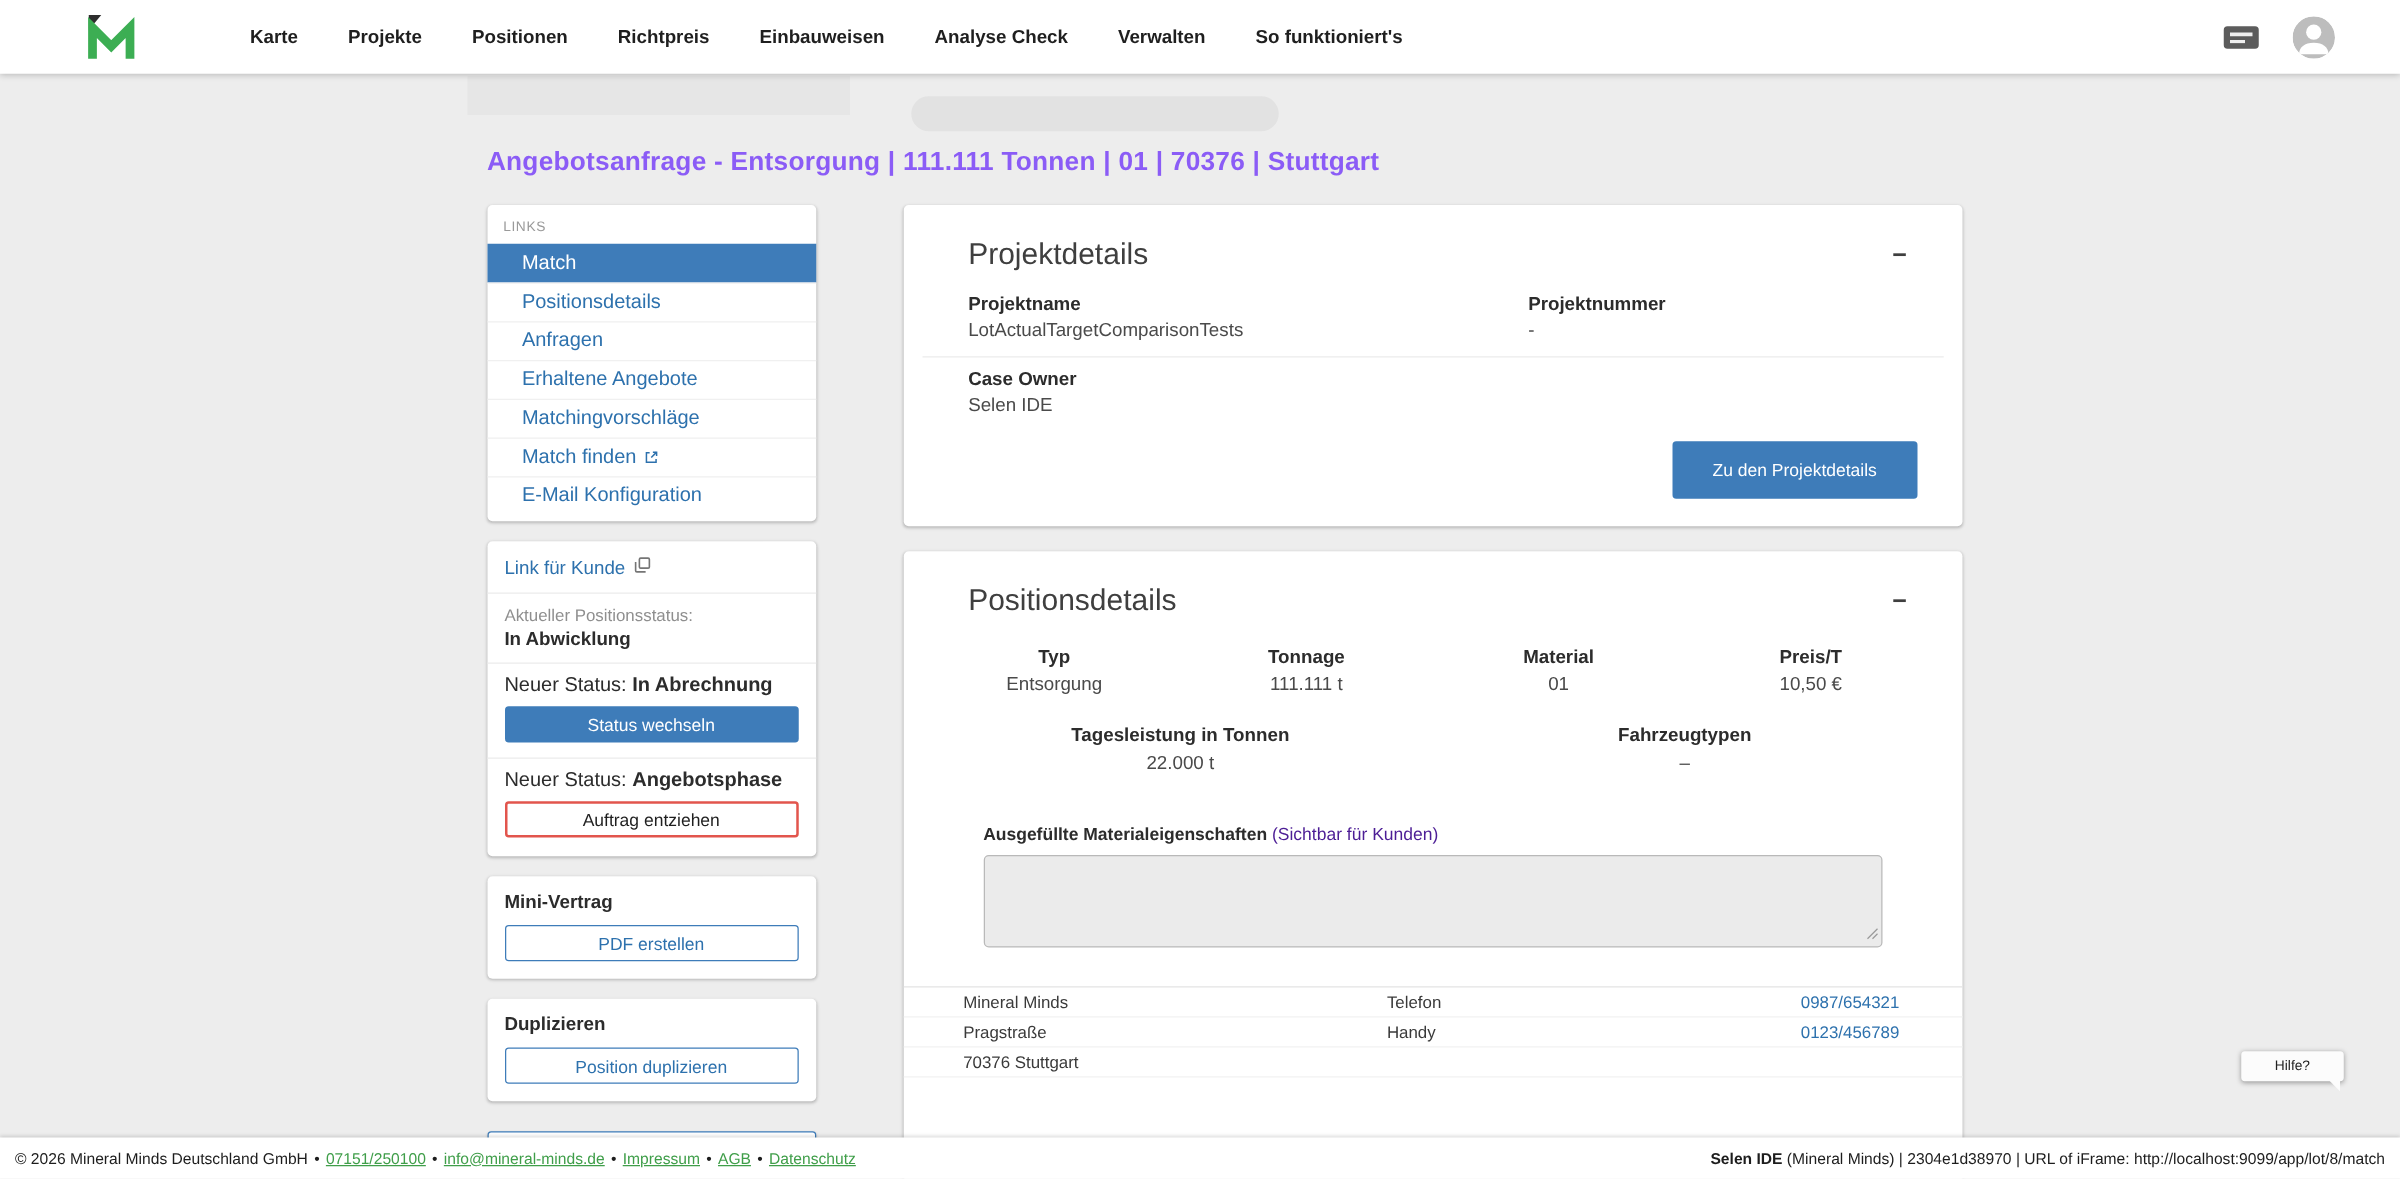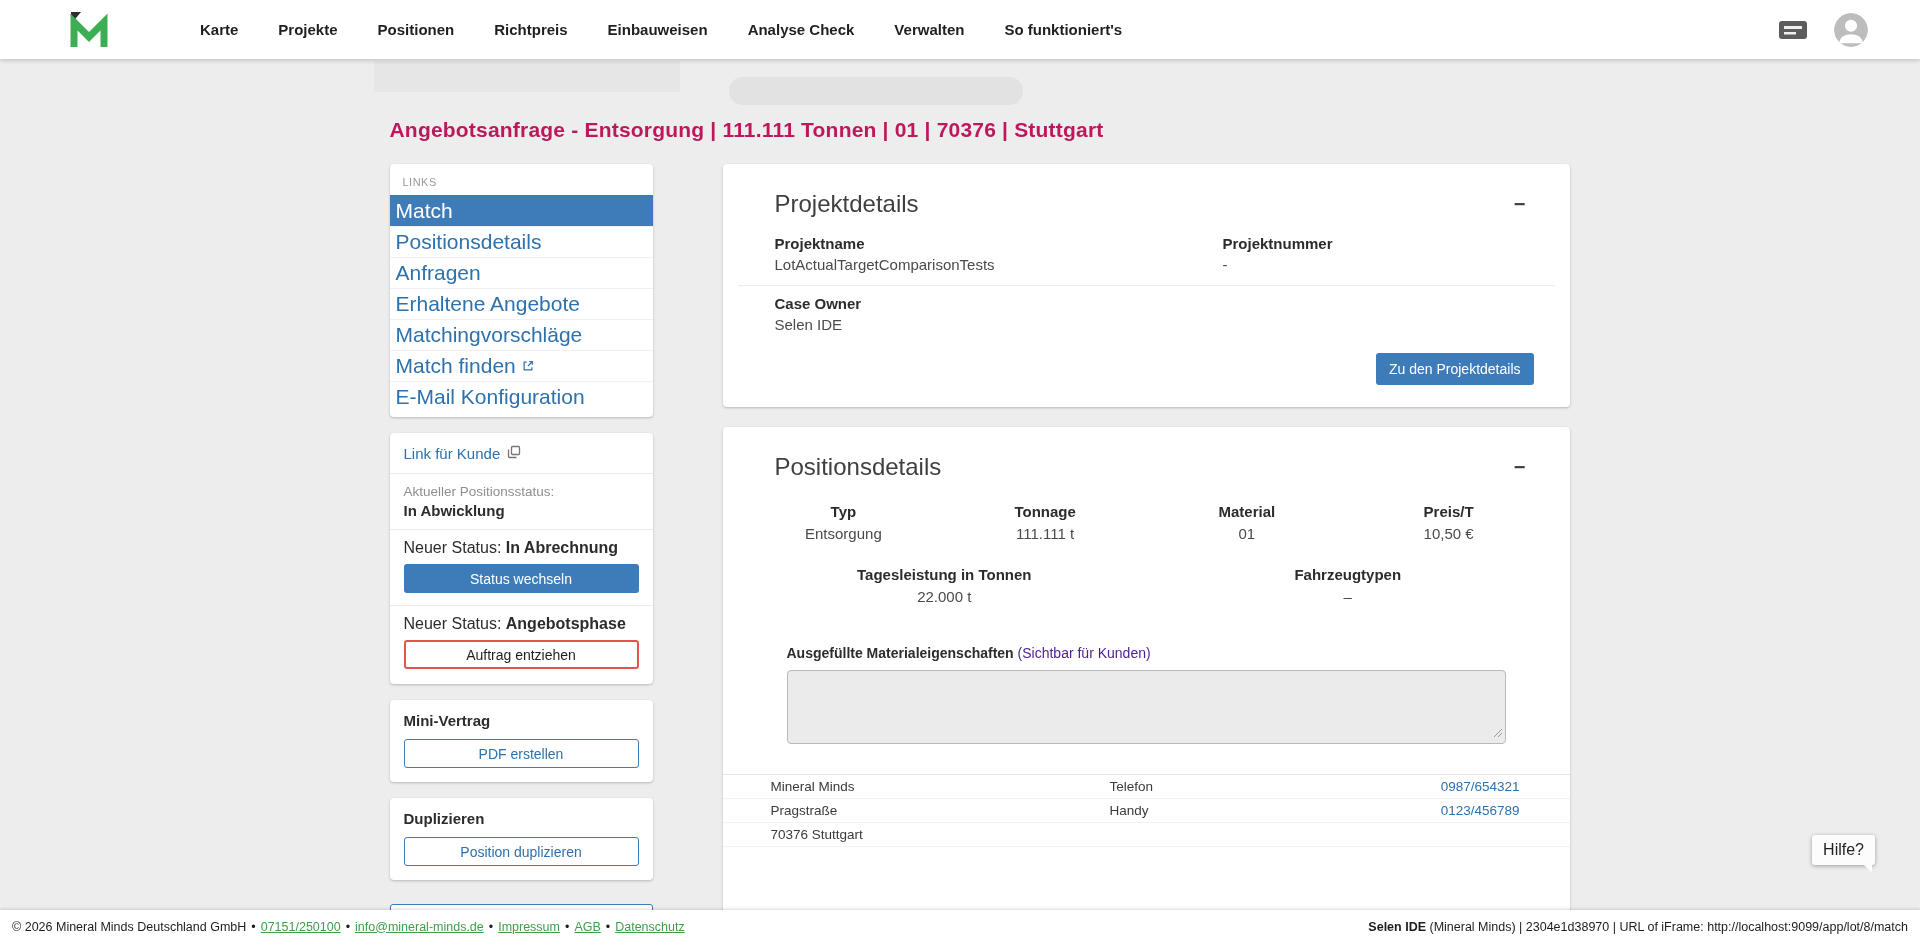--- a/index.html
+++ b/index.html
@@ -30,35 +30,35 @@
     overflow: hidden;
   }
 
   
   .skeleton-a { position: absolute; left: 374px; top: 61px; width: 306px; height: 31px; background: #e6e6e6; }
   .skeleton-b { position: absolute; left: 729px; top: 77px; width: 294px; height: 28px; background: #e2e2e2; border-radius: 14px; }
 
   
   .page { padding-top: 61px; height: 943px; }
   .container { width: 1141px; margin: 0 auto; }
-  .page-title { font-size: 21px; font-weight: 700; color: #be185d; margin: 57px 0 22px; letter-spacing: .2px; }
+  .page-title { font-size: 21px; font-weight: 700; color: #8b5cf6; margin: 57px 0 22px; letter-spacing: .2px; }
   .content-row { display: flex; gap: 30px; align-items: flex-start; }
 
   .card {
     background: #fff; border-radius: 4px;
     box-shadow: 0 1px 3px rgba(0,0,0,.16), 0 1px 2px rgba(0,0,0,.08);
   }
 
   
   .sidebar { width: 263px; flex: 0 0 263px; display: flex; flex-direction: column; }
   .menu-card { padding: 10px 0 5px; margin-bottom: 16px; }
   .links-label { font-size: 11px; color: #9a9a9a; letter-spacing: .5px; padding: 2px 0 7px 13px; }
   .menu-item {
-    display: flex; align-items: center; height: 31px; padding: 0 6px;
-    font-size: 21px; color: #2d71ad; cursor: pointer;
+    display: flex; align-items: center; height: 31px; padding: 0 28px;
+    font-size: 16px; color: #2d71ad; cursor: pointer;
   }
   .menu-item + .menu-item { border-top: 1px solid #f0f0f0; }
   .menu-item.selected { background: #3e7cb9; color: #fff; border-color: transparent; }
   .menu-item .ext-icon { margin-left: 6px; display: inline-flex; }
 
   .status-card { padding: 12px 14px; margin-bottom: 16px; }
   .hr { border-top: 1px solid #ebebeb; margin: 0 -14px; }
   .customer-link { color: #2d71ad; font-size: 15px; display: flex; align-items: center; gap: 7px; padding-bottom: 11px; cursor: pointer; }
   .status-label { font-size: 13.5px; color: #8f8f8f; margin-top: 10px; }
   .status-value { font-size: 15px; font-weight: 700; color: #2c2c2c; margin: 3px 0 10px; }
@@ -81,21 +81,21 @@
   .panel-header { display: flex; justify-content: space-between; align-items: center; padding: 26px 44px 0 52px; }
   .panel-title { font-size: 24px; font-weight: 400; color: #3f3f3f; }
   .collapse-btn { font-size: 20px; font-weight: 700; color: #3f3f3f; line-height: 1; cursor: pointer; }
 
   .pd-body { padding: 8px 15px 0; }
   .pd-row { display: grid; grid-template-columns: 318px 130px 1fr; padding: 9px 38px 12px 37px; border-bottom: 1px solid #ececec; }
   .pd-row.last { border-bottom: none; }
   .f-label { font-size: 15px; font-weight: 700; color: #2c2c2c; margin-bottom: 4px; }
   .f-value { font-size: 15px; color: #4a4a4a; }
   .panel-actions { display: flex; justify-content: flex-end; padding: 8px 36px 22px; }
-  .btn-wide { width: auto; height: 32px; padding: 0 13px; font-weight: 500; }
+  .btn-wide { width: auto; height: 46px; padding: 0 32px; font-weight: 500; }
 
   .panel-positions { padding-bottom: 120px; }
   .stats-row { display: grid; text-align: center; padding: 22px 30px 0; gap: 20px; }
   .stats-4 { grid-template-columns: repeat(4, 1fr); }
   .stats-2 { grid-template-columns: repeat(2, 1fr); padding-top: 24px; }
   .s-label { font-size: 15px; font-weight: 700; color: #2c2c2c; margin-bottom: 5px; }
   .s-value { font-size: 15px; color: #4a4a4a; }
 
   .material-block { margin-top: 40px; padding: 0 64px; }
   .material-label { font-size: 14px; color: #2c2c2c; }
@@ -114,21 +114,21 @@
     padding: 3px 50px 3px 48px; font-size: 13.5px; color: #3a3a3a;
     border-bottom: 1px solid #f2f2f2; line-height: 17px;
   }
   .contact-row .c-value { text-align: right; color: #2d71ad; cursor: pointer; }
 
   
   .help-btn {
     position: fixed; right: 45px; bottom: 78px; z-index: 70;
     background: #fcfcfc; border: none; border-radius: 3px;
     box-shadow: 0 1px 4px rgba(0,0,0,.35);
-    padding: 6px 11px; font-size: 16px; color: #222;
+    padding: 6px 27px; font-size: 11px; color: #222;
   }
   .help-btn::after {
     content: ""; position: absolute; right: 3px; bottom: -8px;
     border: 5px solid transparent; border-top-color: #fcfcfc; border-right-color: #fcfcfc;
   }
   .footer {
     position: fixed; bottom: 0; left: 0; right: 0; height: 33px; z-index: 60;
     background: #fff; box-shadow: 0 -1px 3px rgba(0,0,0,.15);
     display: flex; align-items: center; justify-content: space-between;
     padding: 0 12px; font-size: 12.5px; color: #1d1d1d;

